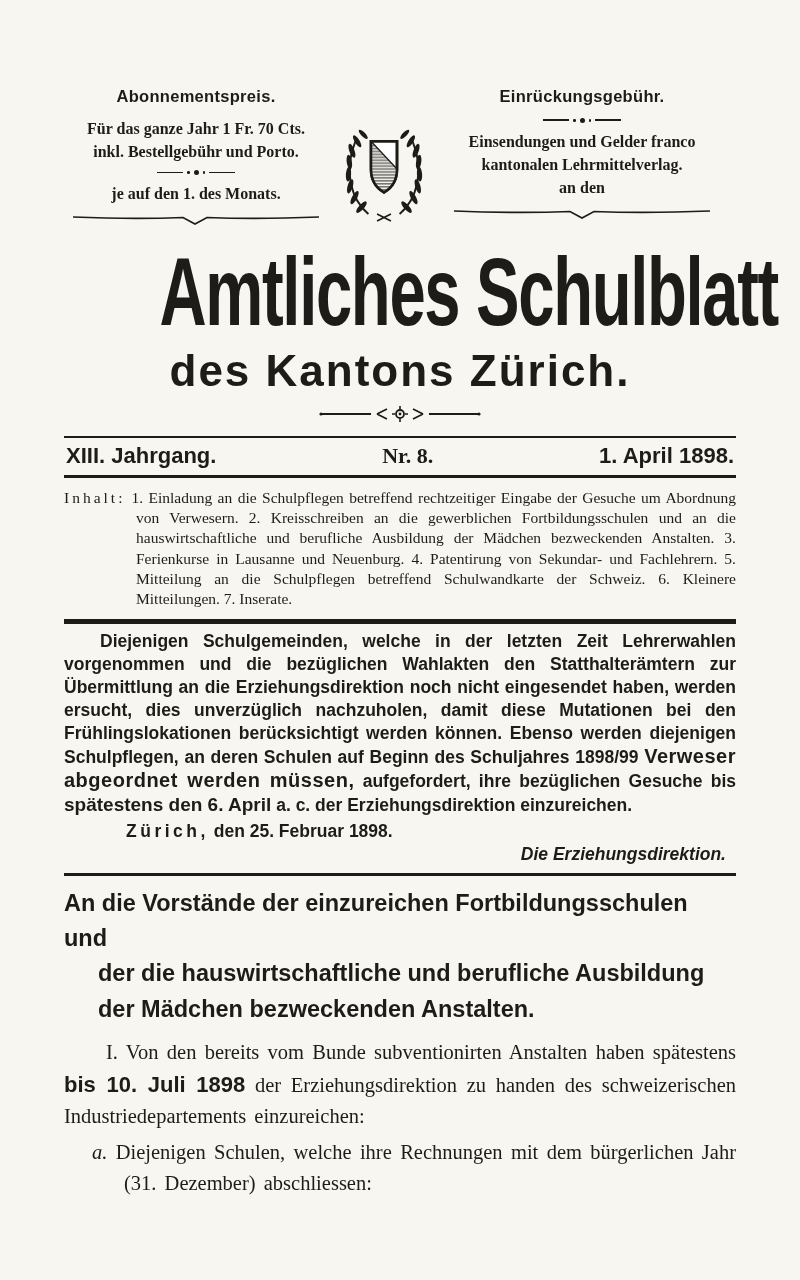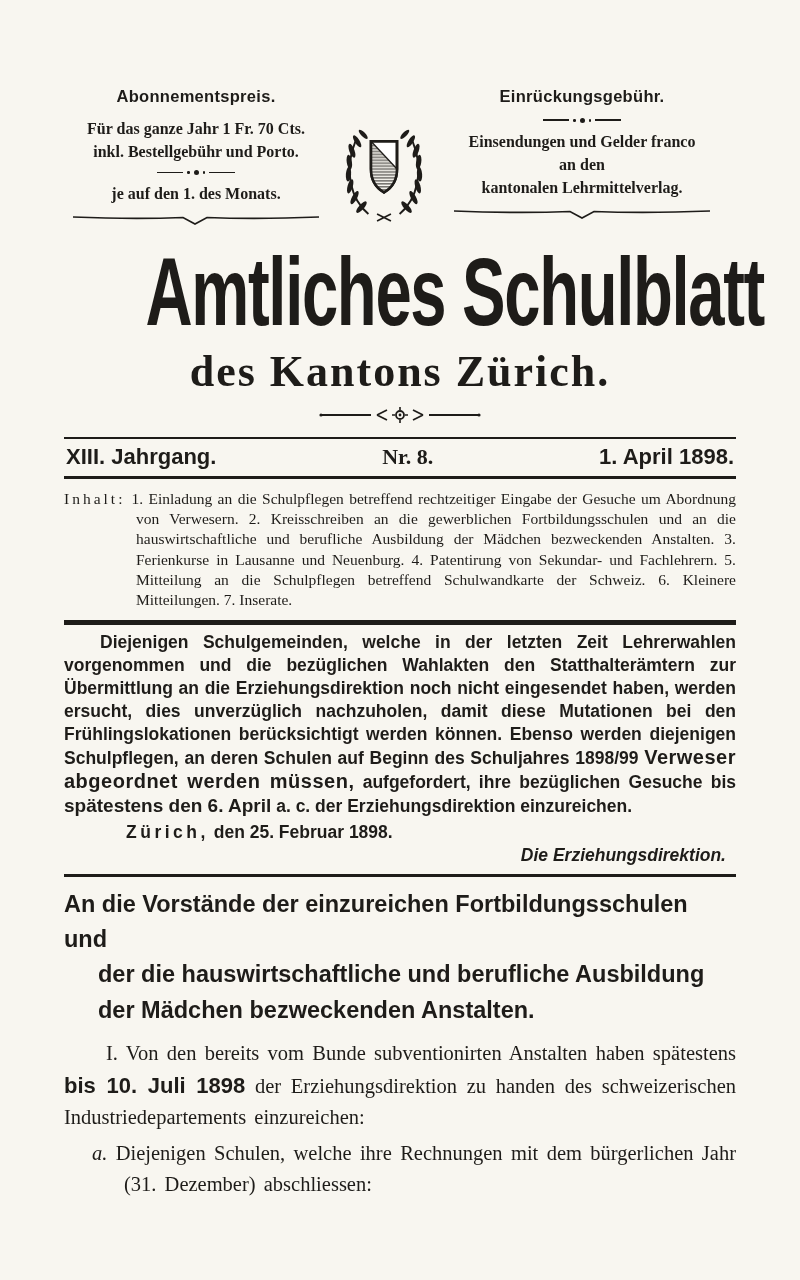--- a/index.html
+++ b/index.html
@@ -29,35 +29,35 @@
   .topcol h3 { font-family:"Liberation Sans",sans-serif; font-size:16.5px; font-weight:700; letter-spacing:.3px; margin-bottom:10px; }
   .topcol .blocktext { margin-bottom:2px; }
   .dot-divider { display:flex; align-items:center; justify-content:center; gap:4px; margin:8px 0; }
   .dot-divider .bar { width:26px; height:1.6px; background:#1e1c19; }
   .dot-divider .dot { width:5px; height:5px; background:#1e1c19; border-radius:50%; }
   .dot-divider .tinydot { width:2.5px; height:2.5px; background:#1e1c19; border-radius:50%; }
   .brace { display:block; margin:10px auto 0; }
   .crest-wrap { display:flex; justify-content:center; align-items:flex-start; padding-top:26px; }
 
   
-  .masthead { text-align:left; margin-top:18px; }
+  .masthead { text-align:left; margin-top:18px;margin-left:14px; }
   .masthead .title-inner {
     display:inline-block;
     font-family:"Liberation Sans",sans-serif;
     font-weight:700;
     font-size:96px;
     letter-spacing:-2px;
     white-space:nowrap;
     transform:scaleX(.68);
     transform-origin:50% 50%;
     line-height:1.0;
   }
   .subtitle {
     text-align:center;
-    font-family:Liberation Serif, serif;
+    font-family:Liberation Sans, sans-serif;
     font-weight:700;
     font-size:44px;
     letter-spacing:2px;
     margin-top:6px;
   }
   .ornament-wrap { text-align:center; margin-top:8px; }
 
   
   .content { padding:0 64px; }
   .issue-line {
@@ -205,22 +205,22 @@
     <div class="topcol">
       <h3>Einrückungsgebühr.</h3>
       <div class="dot-divider">
         <span class="bar"></span>
           <span class="tinydot"></span>
           <span class="dot"></span>
           <span class="tinydot"></span>
           <span class="bar"></span>
       </div>
       <div class="blocktext">Einsendungen und Gelder franco</div>
+      <div class="blocktext">kantonalen Lehrmittelverlag.</div>
       <div class="blocktext">an den</div>
-      <div class="blocktext">kantonalen Lehrmittelverlag.</div>
       <svg class="brace" width="260" height="12" viewBox="0 0 260 12">
         <path d="M2 3 Q66 5.5 118 3.5 L130 10 L142 3.5 Q194 5.5 258 3" fill="none" stroke="#1e1c19" stroke-width="1.7"></path>
       </svg>
     </div>
   </div>
 
   <div class="masthead">
     <span class="title-inner">Amtliches Schulblatt</span>
   </div>
   <div class="subtitle">des Kantons Zürich.</div>

